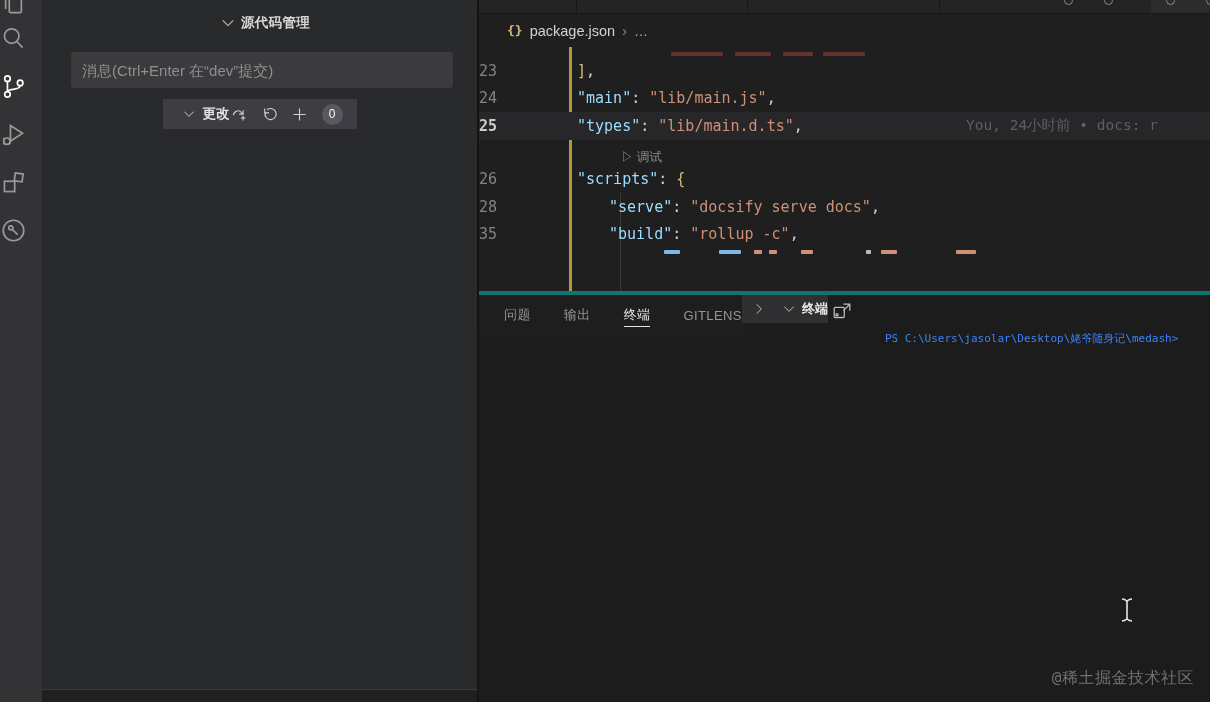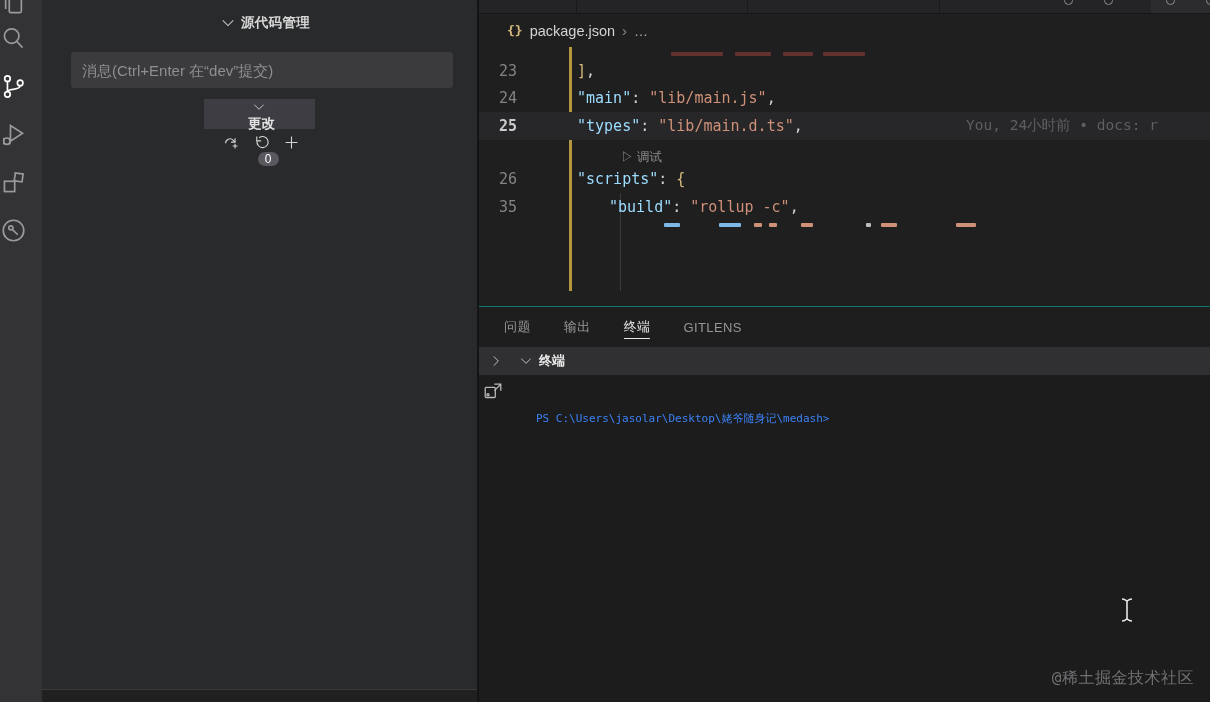--- a/index.html
+++ b/index.html
@@ -18,21 +18,21 @@
   
   .sidebar { width:435px; background:#292a2b; flex-shrink:0; display:flex; flex-direction:column;
              border-bottom:12px solid #202021; box-shadow:inset 0 -1px 0 #3a3a3c; position:relative;align-items:center; }
   .sc-header { height:46px; display:flex; align-items:center; padding-left:10px; color:#d7d7d7; }
   .sc-header .chev { color:#c3c3c3; width:18px; height:18px; margin-right:4px; }
   .sc-title { font-size:13.5px; font-weight:bold; letter-spacing:.3px; }
   .commit-input { margin:6px 24px 0 29px; height:36px; background:#3b3b3d; border:1px solid #3b3b3d;
                   border-radius:3px; color:#cccccc; font-size:15px; padding:0 10px; outline:none; width:382px; }
   .commit-input::placeholder { color:#8f8f92; }
   .changes-row { margin-top:11px; height:30px; background:#3d3d43; display:flex; align-items:center;
-                 padding:0 14px 0 18px; color:#e2e2e2;flex-direction:column; }
+                 padding:0 14px 0 18px; color:#e2e2e2; }
   .changes-row .chev { width:16px; height:16px; color:#cfcfcf; margin-right:6px; }
   .changes-label { font-size:13.5px; font-weight:bold; flex:1; }
   .scm-actions { display:flex; align-items:center; gap:11px; }
   .scm-act { width:19px; height:19px; color:#d4d4d4; cursor:pointer; }
   .scm-act svg { width:19px; height:19px; }
   .count-badge { margin-left:13px; min-width:21px; height:21px; border-radius:11px; background:#58585e;
                  color:#fdfdfd; font-size:12px; display:flex; align-items:center; justify-content:center; }
 
   
   .main { flex:1; display:flex; flex-direction:column; border-left:2px solid #141415; min-width:0; }
@@ -50,41 +50,41 @@
   .bc-file { font-size:14.5px; color:#d3d3d3; }
   .bc-sep { color:#8a8a8a; font-size:15px; margin:0 7px; }
   .bc-ellipsis { color:#aeaeae; font-size:14px; letter-spacing:1px; }
 
   .editor { position:relative; height:244px; background:#1f1f20; overflow:hidden; flex-shrink:0;
             font-family:"DejaVu Sans Mono", monospace; }
   .mod-bar { position:absolute; left:90px; top:0; bottom:0; width:3px; background:#b4973e; }
   .indent-guide { position:absolute; left:141px; width:1px; background:#3a3a3c; }
   .row { position:relative; height:27.5px; display:flex; align-items:center; font-size:15px; white-space:pre; }
   .row.current { background:#27272a; }
-  .lnum { width:58px; text-align:center; color:#858585; flex-shrink:0; }
+  .lnum { width:58px; text-align:left; color:#858585; flex-shrink:0; }
   .row.current .lnum { color:#cccccc; font-weight:bold; }
   .code { margin-left:0; }
   .ind1 .code { padding-left:40px; }
   .ind2 .code { padding-left:72px; }
   .tk-key { color:#9cdcfe; }
   .tk-str { color:#ce9178; }
   .tk-pun { color:#d4d4d4; }
   .tk-bra { color:#d7ba7d; }
   .blame { position:absolute; left:487px; top:0; line-height:27.5px; color:#5f5f62; font-size:14.5px; white-space:nowrap; }
   .codelens-row { height:26px; display:flex; align-items:flex-end; padding-left:142px; }
   .codelens { color:#8f8f8f; font-size:12.5px; font-family:"Liberation Sans", sans-serif; cursor:pointer; }
   .partial-row { position:relative; }
   .partial-row.top { height:10px; }
   .partial-row.bottom { height:12px; }
   .frag { position:absolute; height:4px; border-radius:1px; }
   .partial-row.top .frag { bottom:1px; }
   .partial-row.bottom .frag { top:2px; }
 
   
-  .panel { flex:1; background:#1d1d1e; border-top:1px solid #0f766e; display:flex; flex-direction:column; min-height:0;margin-top:15px; }
+  .panel { flex:1; background:#1d1d1e; border-top:4px solid #0f766e; display:flex; flex-direction:row; min-height:0; }
   .panel-tabs { height:40px; display:flex; align-items:center; padding-left:25px; gap:33px; background:#1e1e1f; flex-shrink:0; }
   .ptab { position:relative; font-size:13px; color:#969699; letter-spacing:.4px; cursor:pointer; height:100%;
           display:flex; align-items:center; }
   .ptab.active { color:#e7e7e7; }
   .ptab.active::after { content:""; position:absolute; left:0; right:0; bottom:8px; height:1.5px; background:#e7e7e7; }
   .term-header { height:28px; background:#303032; display:flex; align-items:center; flex-shrink:0; }
   .panel-expand { width:16px; height:16px; color:#c8c8c8; margin-left:9px; cursor:pointer; }
   .term-header .chev { width:16px; height:16px; color:#cccccc; margin-left:14px; margin-right:5px; }
   .term-title { color:#e8e8e8; font-size:13px; font-weight:bold; }
   .term-body { position:relative; flex:1; background:#1c1c1d; font-family:"DejaVu Sans Mono", monospace; }
@@ -206,20 +206,21 @@
             <div class="frag" style="left: 304px; width: 30px; background: rgb(99, 50, 47);"></div>
             <div class="frag" style="left: 344px; width: 42px; background: rgb(99, 50, 47);"></div>
           </div>
           <div class="row ind1"><span class="lnum">23</span><span class="code"><span class="tk-bra">]</span><span class="tk-pun">,</span></span></div>
           <div class="row ind1"><span class="lnum">24</span><span class="code"><span class="tk-key">"main"</span><span class="tk-pun">: </span><span class="tk-str">"lib/main.js"</span><span class="tk-pun">,</span></span></div>
           <div class="row ind1 current"><span class="lnum">25</span><span class="code"><span class="tk-key">"types"</span><span class="tk-pun">: </span><span class="tk-str">"lib/main.d.ts"</span><span class="tk-pun">,</span></span><span class="blame">You, 24小时前 • docs: r</span></div>
           <div class="codelens-row">
             <span class="codelens">▷ 调试</span>
           </div>
           <div class="row ind1"><span class="lnum">26</span><span class="code"><span class="tk-key">"scripts"</span><span class="tk-pun">: </span><span class="tk-bra">{</span></span></div>
+          <div class="row ind2"><span class="lnum">28</span><span class="code"><span class="tk-key">"serve"</span><span class="tk-pun">: </span><span class="tk-str">"docsify serve docs"</span><span class="tk-pun">,</span></span></div>
           <div class="row ind2"><span class="lnum">35</span><span class="code"><span class="tk-key">"build"</span><span class="tk-pun">: </span><span class="tk-str">"rollup -c"</span><span class="tk-pun">,</span></span></div>
           <div class="partial-row bottom">
             <div class="frag" style="left: 185px; width: 16px; background: rgb(124, 184, 232);"></div>
             <div class="frag" style="left: 240px; width: 22px; background: rgb(124, 184, 232);"></div>
             <div class="frag" style="left: 275px; width: 8px; background: rgb(206, 145, 120);"></div>
             <div class="frag" style="left: 290px; width: 8px; background: rgb(206, 145, 120);"></div>
             <div class="frag" style="left: 322px; width: 12px; background: rgb(206, 145, 120);"></div>
             <div class="frag" style="left: 387px; width: 5px; background: rgb(187, 187, 187);"></div>
             <div class="frag" style="left: 402px; width: 16px; background: rgb(206, 145, 120);"></div>
             <div class="frag" style="left: 477px; width: 20px; background: rgb(206, 145, 120);"></div>

